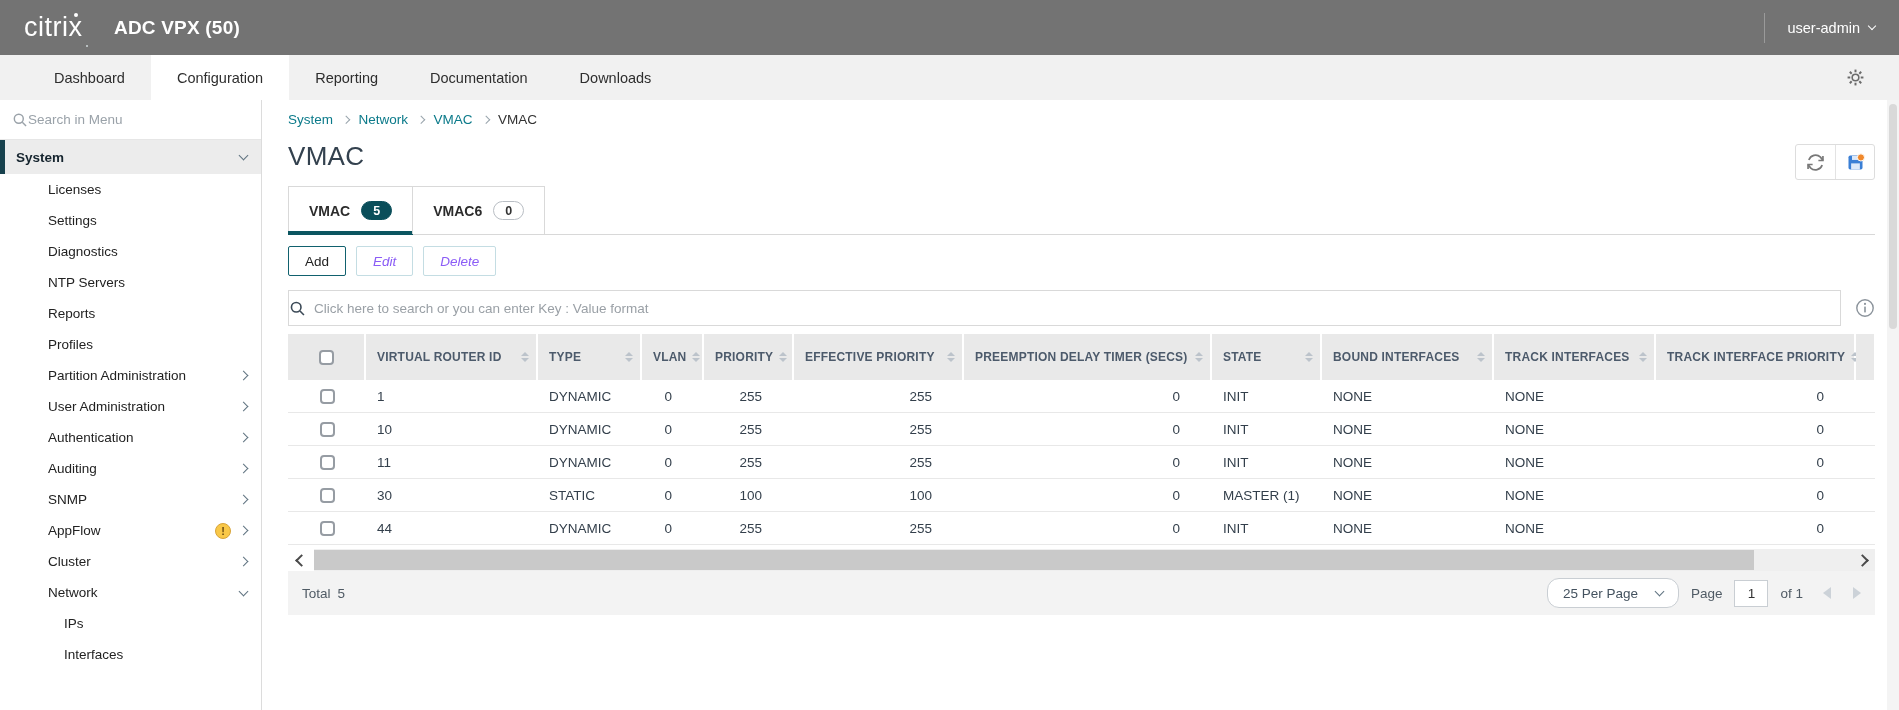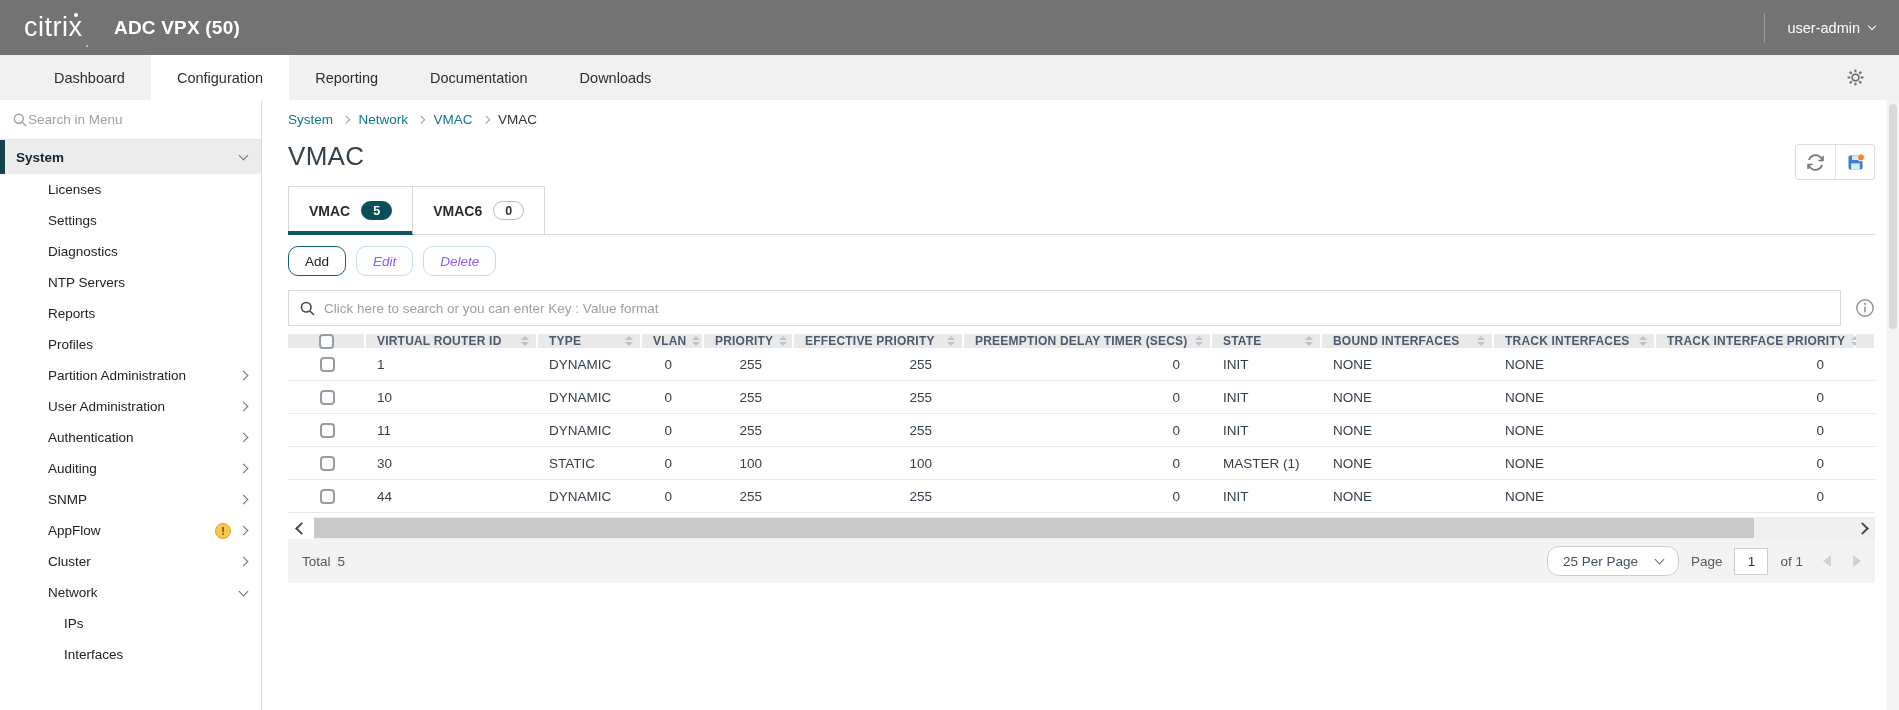--- a/index.html
+++ b/index.html
@@ -60,32 +60,32 @@
   .tabs-row { margin-top:14px; display:flex; border-bottom:1px solid #d8d8d8; }
   .ctab { position:relative; height:48px; display:flex; align-items:center; gap:11px; padding:0 20px;
      background:#fff; border:1px solid #d9d9d9; border-bottom:none; font-size:14px; font-weight:bold; color:#2c2c2c; cursor:pointer; }
   .ctab + .ctab { margin-left:-1px; }
   .ctab.active::after { content:""; position:absolute; left:-1px; right:-1px; bottom:-1px; height:4px; background:#0b5560; }
   .count-badge { min-width:31px; height:19px; border-radius:10px; display:flex; align-items:center; justify-content:center;
      font-size:12.5px; font-weight:bold; padding:0 8px; background:#fff; border:1px solid #b9bec4; color:#333; }
   .count-badge.filled { background:#0a4e5a; border-color:#0a4e5a; color:#fff; }
 
   .toolbar { padding:11px 0; display:flex; gap:10px; }
-  .btn { height:30px; padding:0 16px; background:#fff; border-radius:10px; font-size:13.5px;
+  .btn { height:30px; padding:0 16px; background:#fff; border-radius:2px; font-size:13.5px;
      font-family:"Liberation Sans", sans-serif; cursor:pointer; }
   .btn.enabled  { border:1px solid #11616e; color:#222; }
   .btn.disabled { border:1px solid #c4dde3; color:#8b5cf6; cursor:default;font-style:italic; }
 
   .search-row { margin-top:3px; display:flex; align-items:center; gap:14px; }
-  .search-box { flex:1; height:36px; border:1px solid #d9d9d9; display:flex; align-items:center; gap:8px; padding:0 10px; background:#fff; }
+  .search-box { flex:1; height:36px; border:1px solid #d9d9d9; display:flex; align-items:center; gap:8px; padding:0 0; background:#fff; }
   .search-box input { border:none; outline:none; flex:1; font-size:13.5px; color:#444; font-family:"Liberation Sans", sans-serif; }
   .search-box input::placeholder { color:#9aa0a6; }
 
   .thead { margin-top:8px; display:grid; }
-  .th { background:#e9e9e9; height:14px; display:flex; align-items:center; justify-content:space-between;
+  .th { background:#e9e9e9; height:46px; display:flex; align-items:center; justify-content:space-between;
      padding:0 7px 0 11px; border-right:2px solid #fff; font-size:12px; font-weight:bold; color:#4c5a6b; letter-spacing:.2px; white-space:nowrap; }
   .th.stub { border-right:none; }
   .th.cb { justify-content:center; padding:0; }
   .sort { display:inline-flex; flex-direction:column; gap:2.5px; margin-left:6px; }
   .sort i { width:0; height:0; border-left:4px solid transparent; border-right:4px solid transparent; }
   .sort .u { border-bottom:4.5px solid #bcc3cb; }
   .sort .d { border-top:4.5px solid #bcc3cb; }
 
   .trow { display:grid; height:33px; border-bottom:1px solid #e8e8e8; }
   .td { display:flex; align-items:center; padding:0 11px; font-size:13.5px; color:#333f4b; white-space:nowrap; }

